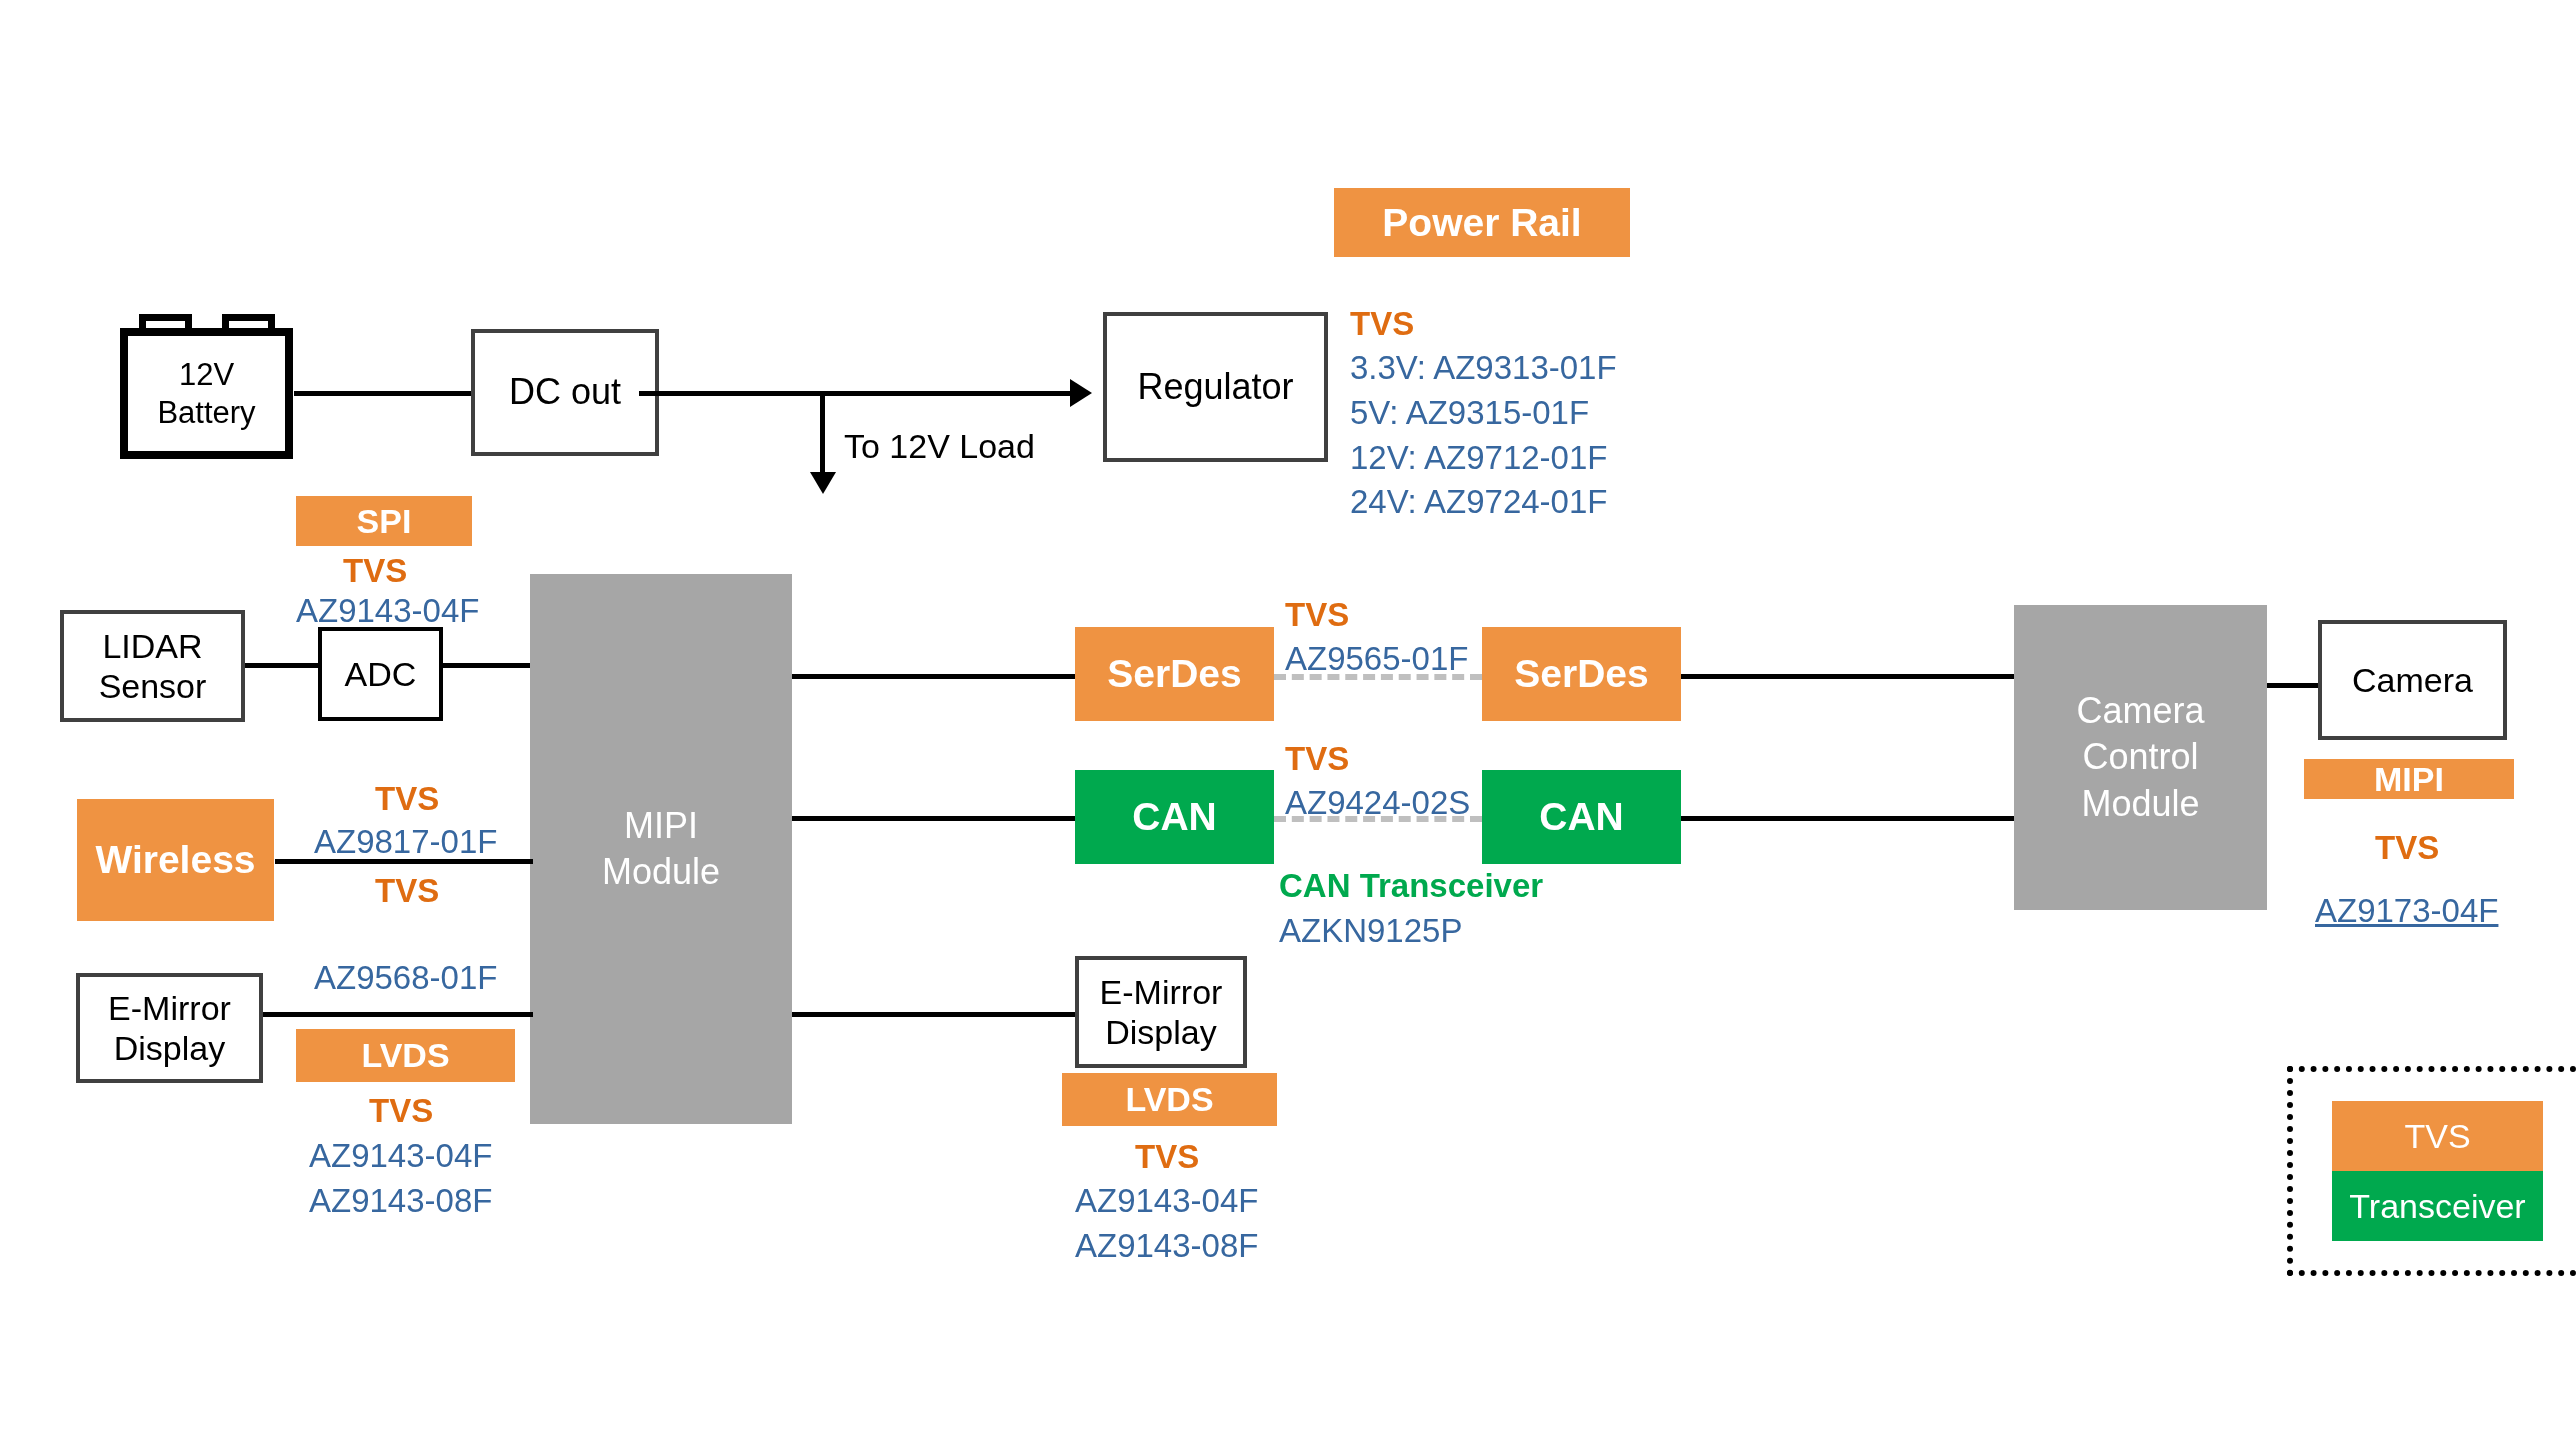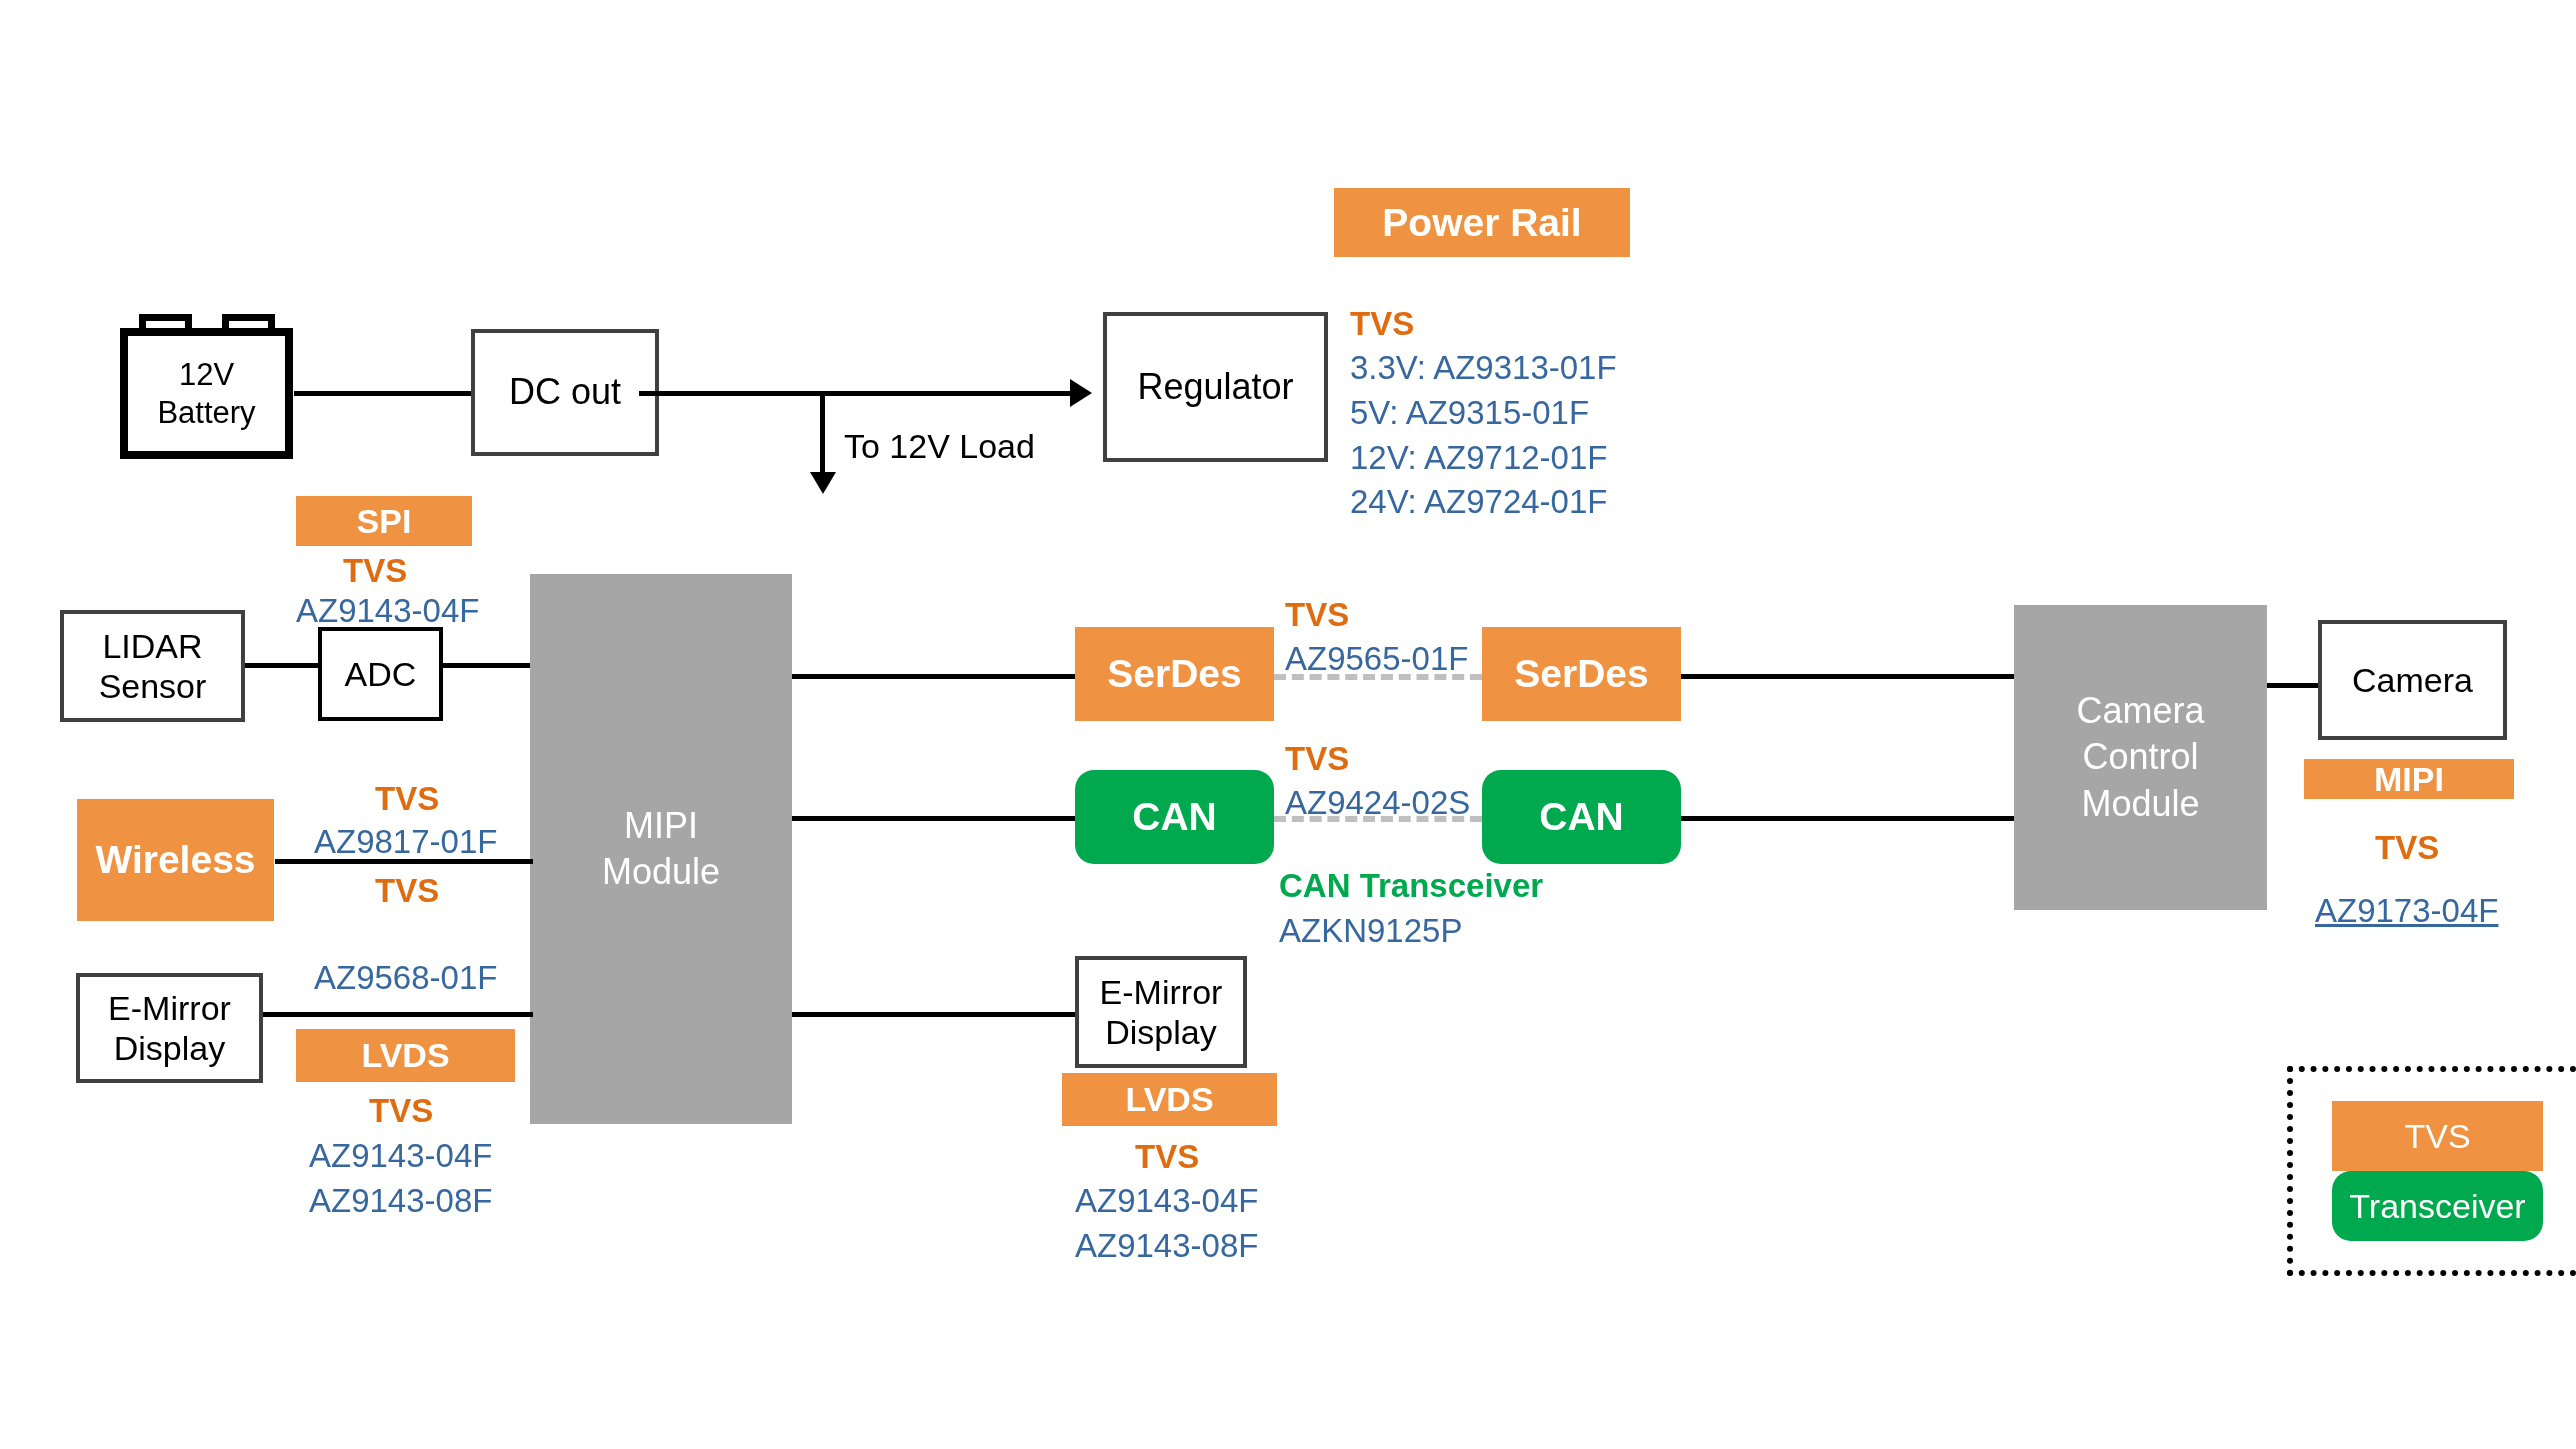--- a/index.html
+++ b/index.html
@@ -30,21 +30,21 @@
     display:flex;align-items:center;justify-content:center;text-align:center;
     font-size:36px;line-height:1.28;
   }
 
   
   .chip{
     display:flex;align-items:center;justify-content:center;text-align:center;
     color:#ffffff;font-weight:bold;font-family:"Liberation Sans",sans-serif;
   }
   .chip.orange{background:#ef9342;}
-  .chip.green{background:#00a94e;border-radius:19px;}
+  .chip.green{background:#00a94e;}
 
   
   .lbl{position:absolute;white-space:nowrap;font-family:"Liberation Sans",sans-serif;}
   .lbl.tvs{color:#df6c11;font-weight:bold;font-size:33px;}
   .lbl.part{color:#37679f;font-size:33px;}
   .lbl.cantx{color:#00a94e;font-weight:bold;font-size:33px;}
   .lbl.black{color:#000;font-size:34px;}
 
   
   .wire{position:absolute;background:#000000;}

